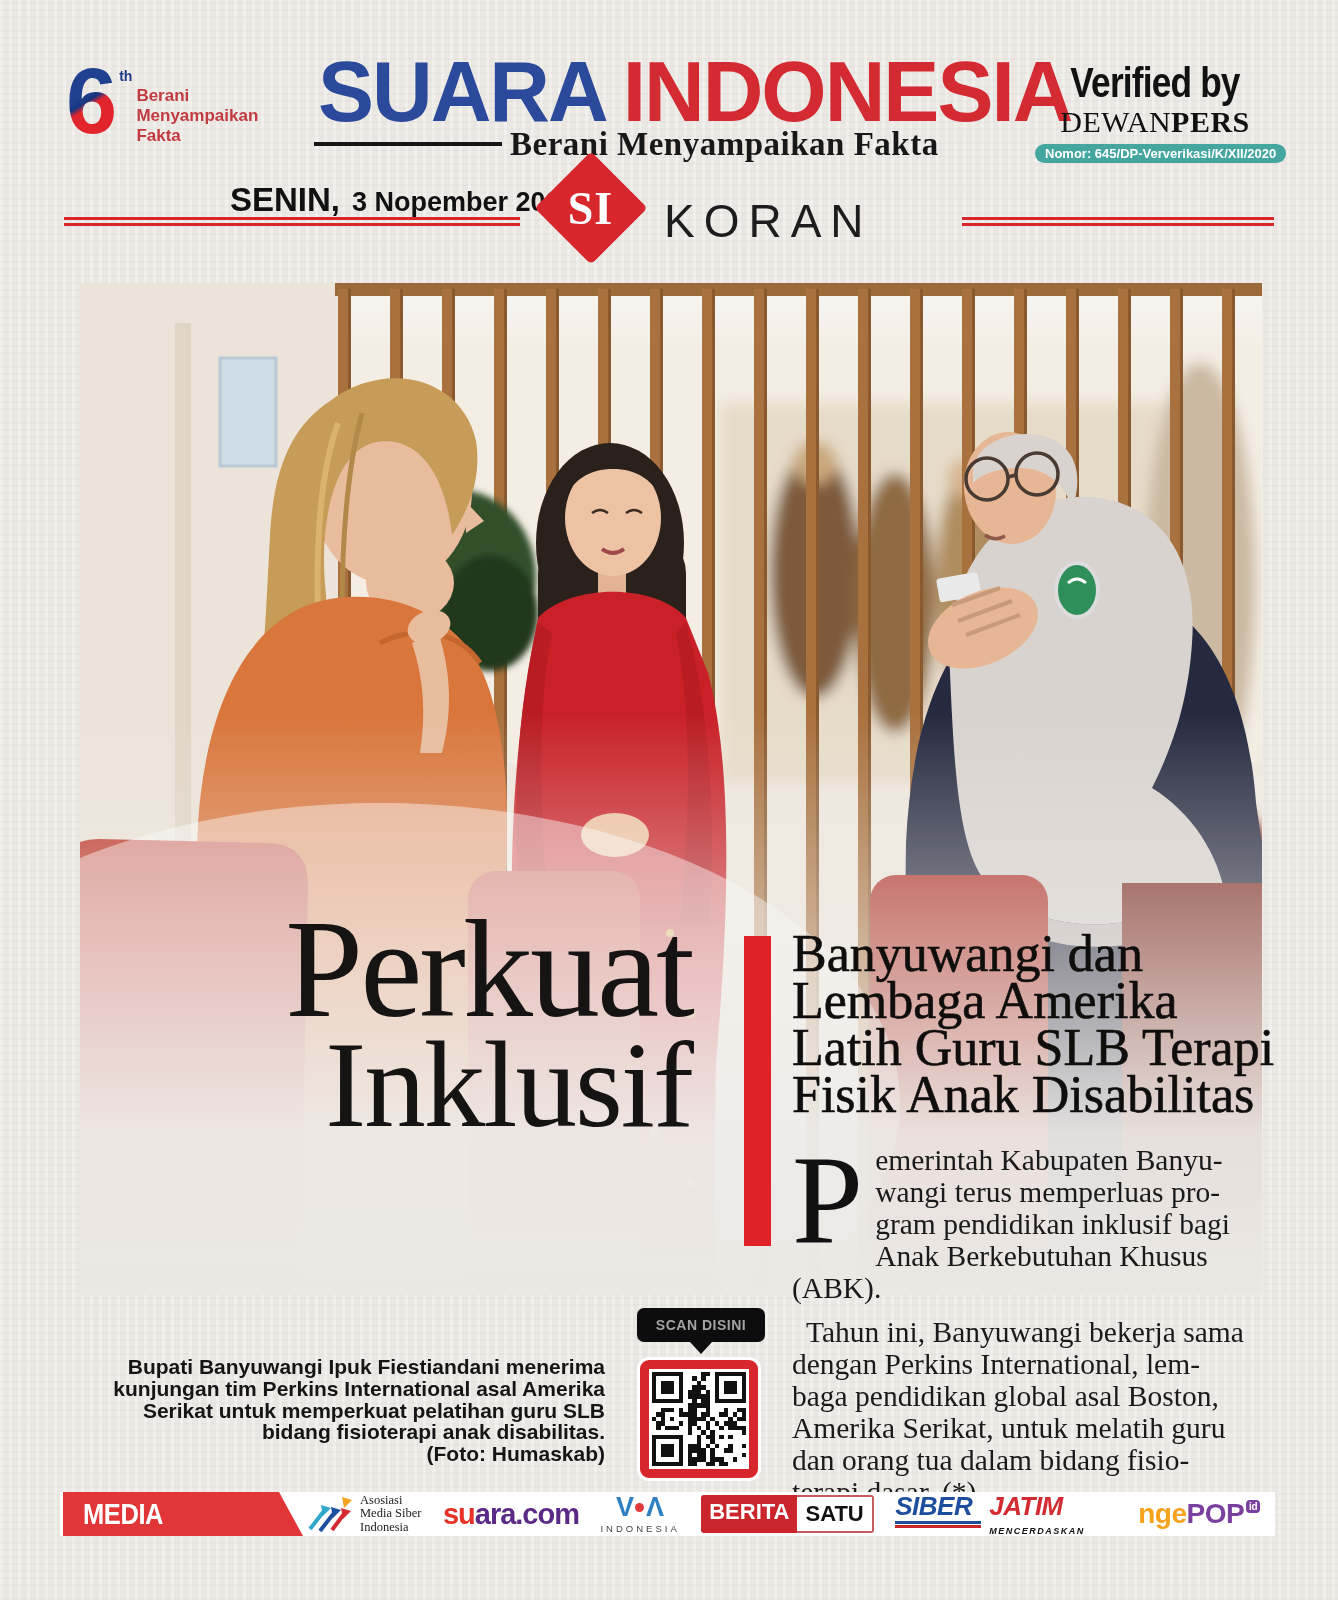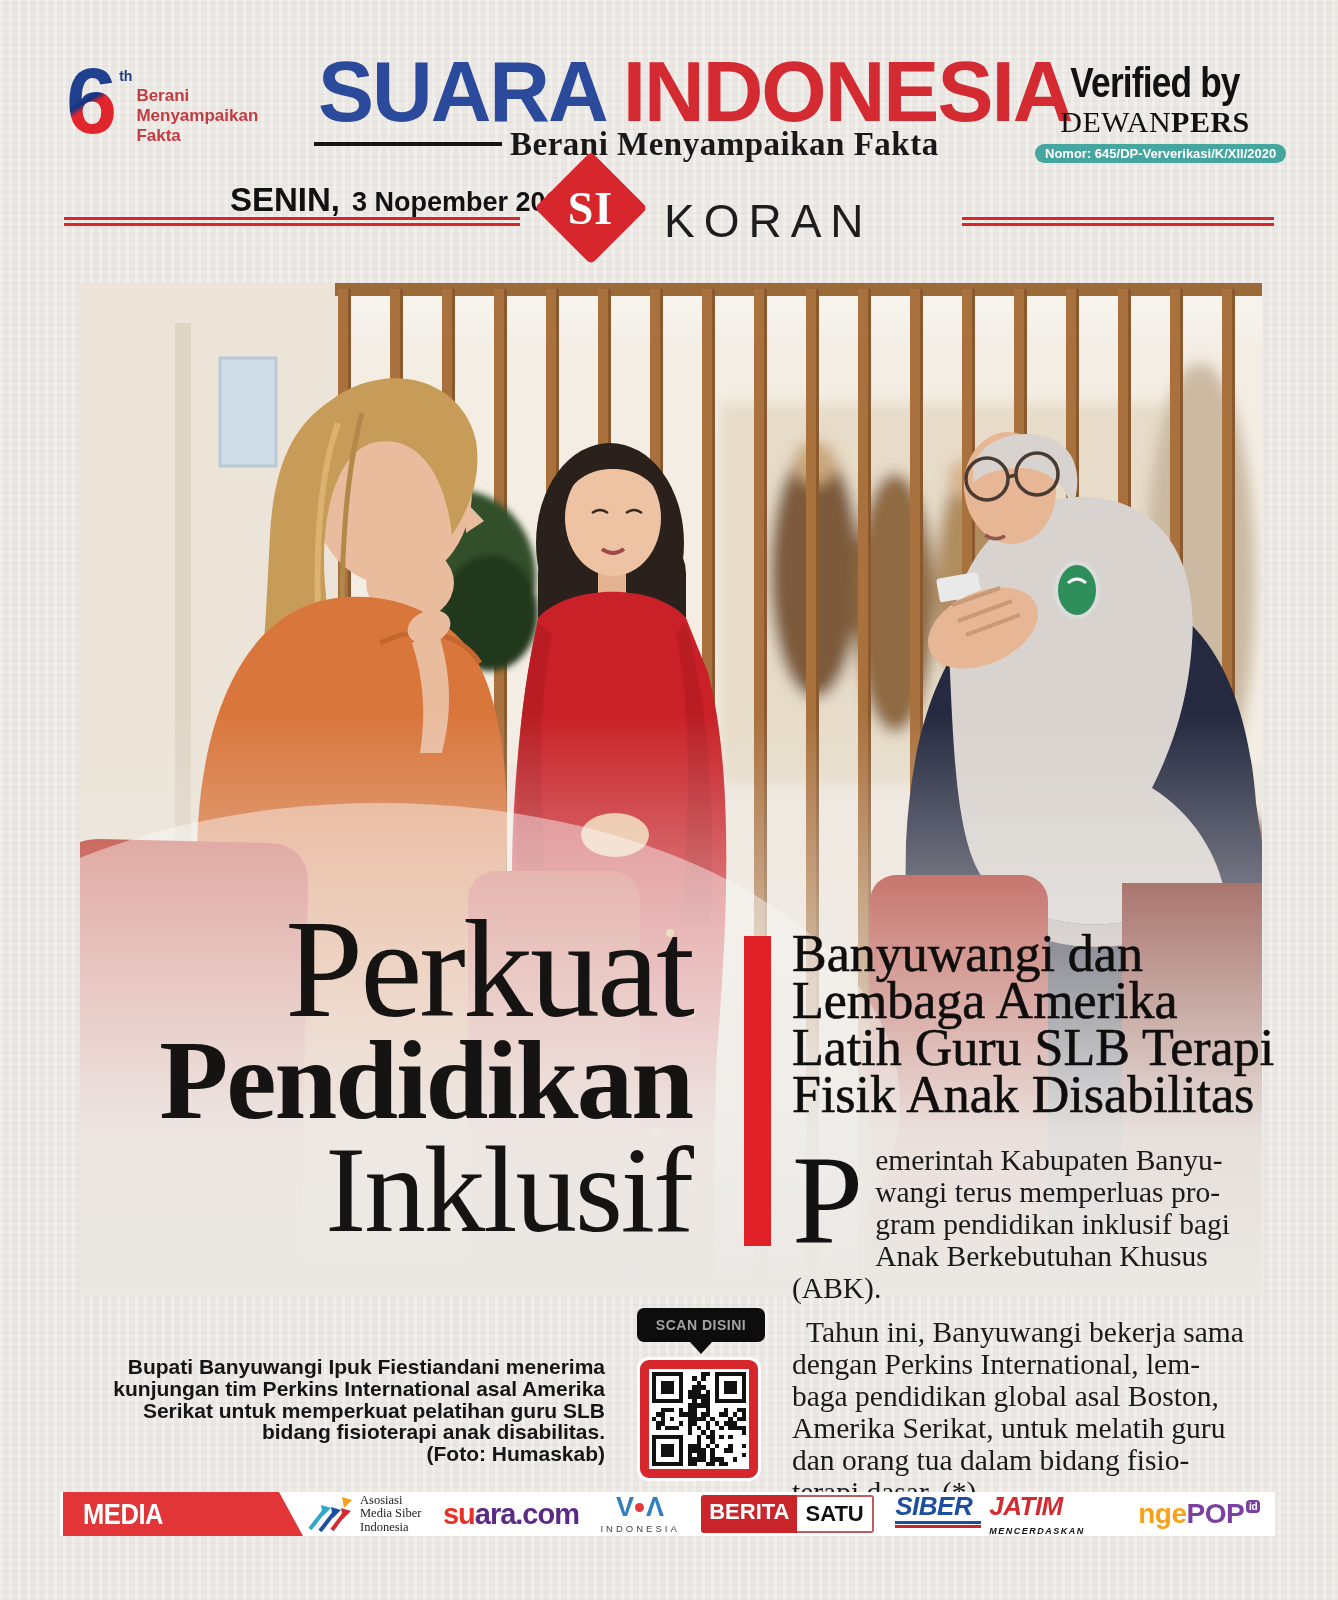--- a/index.html
+++ b/index.html
@@ -332,21 +332,20 @@
         <rect x="1042" y="600" width="140" height="412" fill="#7e2c22"></rect>
       </g>
 
       <ellipse cx="300" cy="820" rx="520" ry="300" fill="#ffffff" opacity="0.45"></ellipse>
       <rect x="0" y="430" width="1182" height="582" fill="url(#fadeGrad)"></rect>
     </svg>
   </div>
 
   <div class="headline-left">
     <div class="hl1">Perkuat</div>
-    <div class="hl2">Pendidikan</div>
     <div class="hl3">Inklusif</div>
   </div>
   <div class="red-bar"></div>
 
   <div class="col-right">
     <div class="subheadline">Banyuwangi dan
 Lembaga Amerika
 Latih Guru SLB Terapi
 Fisik Anak Disabilitas</div>
     <div class="article">

